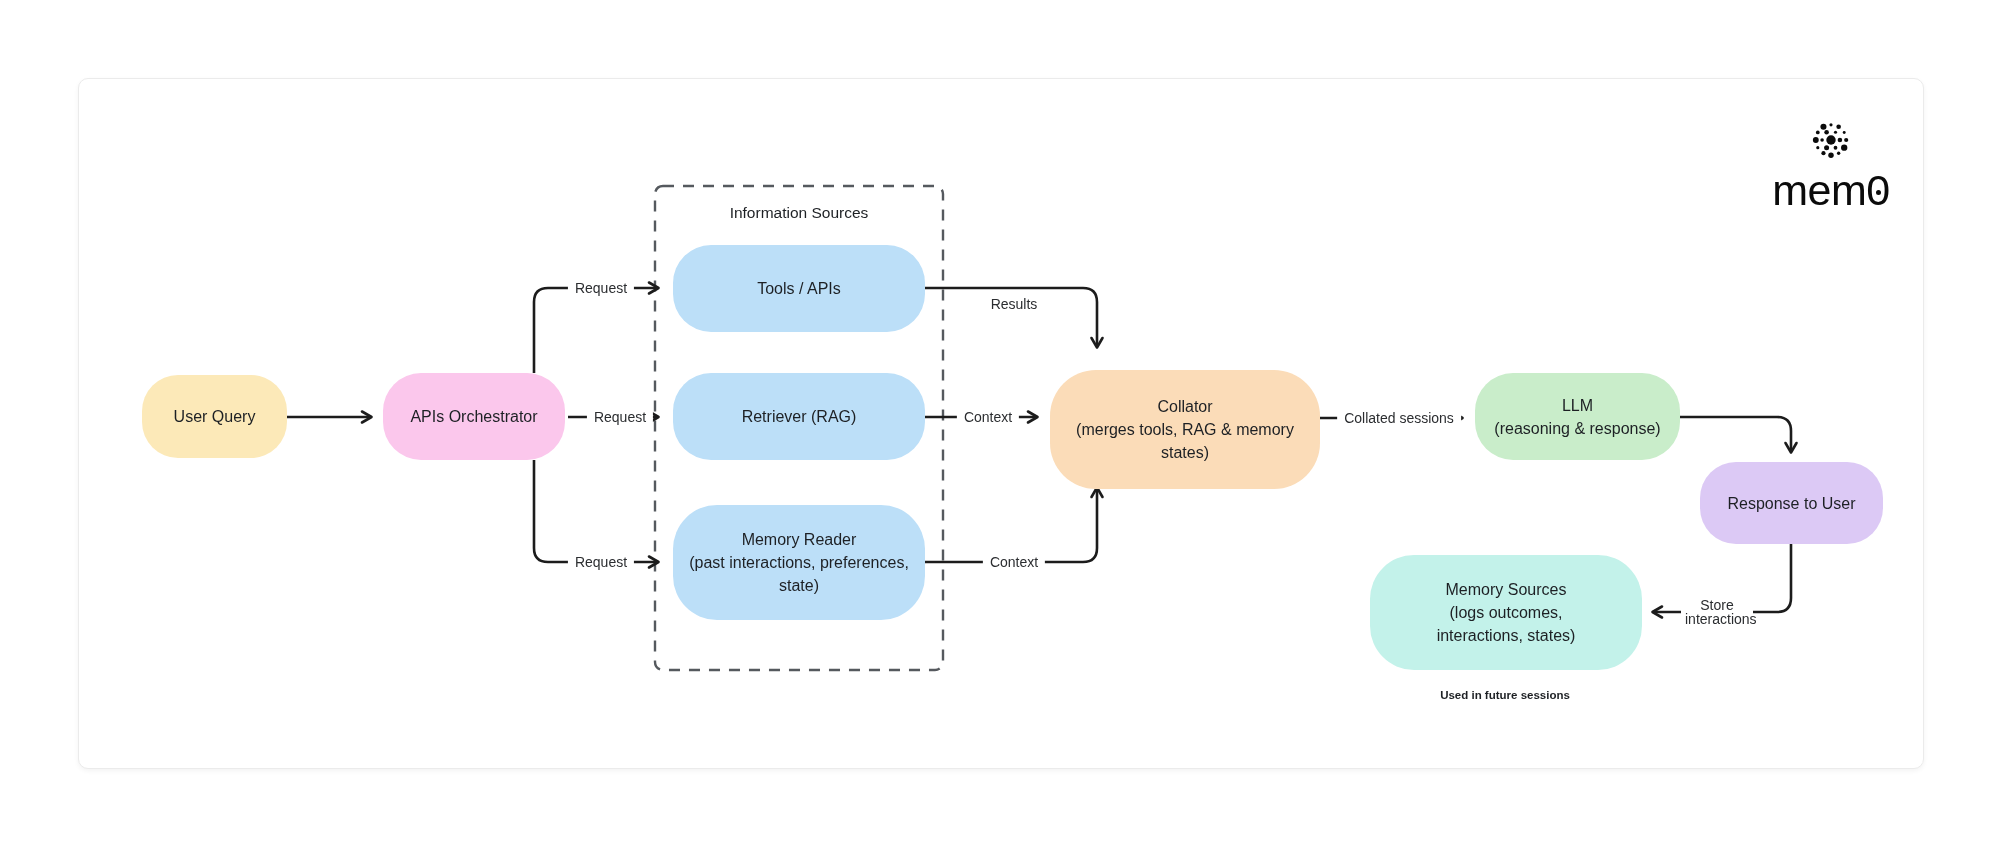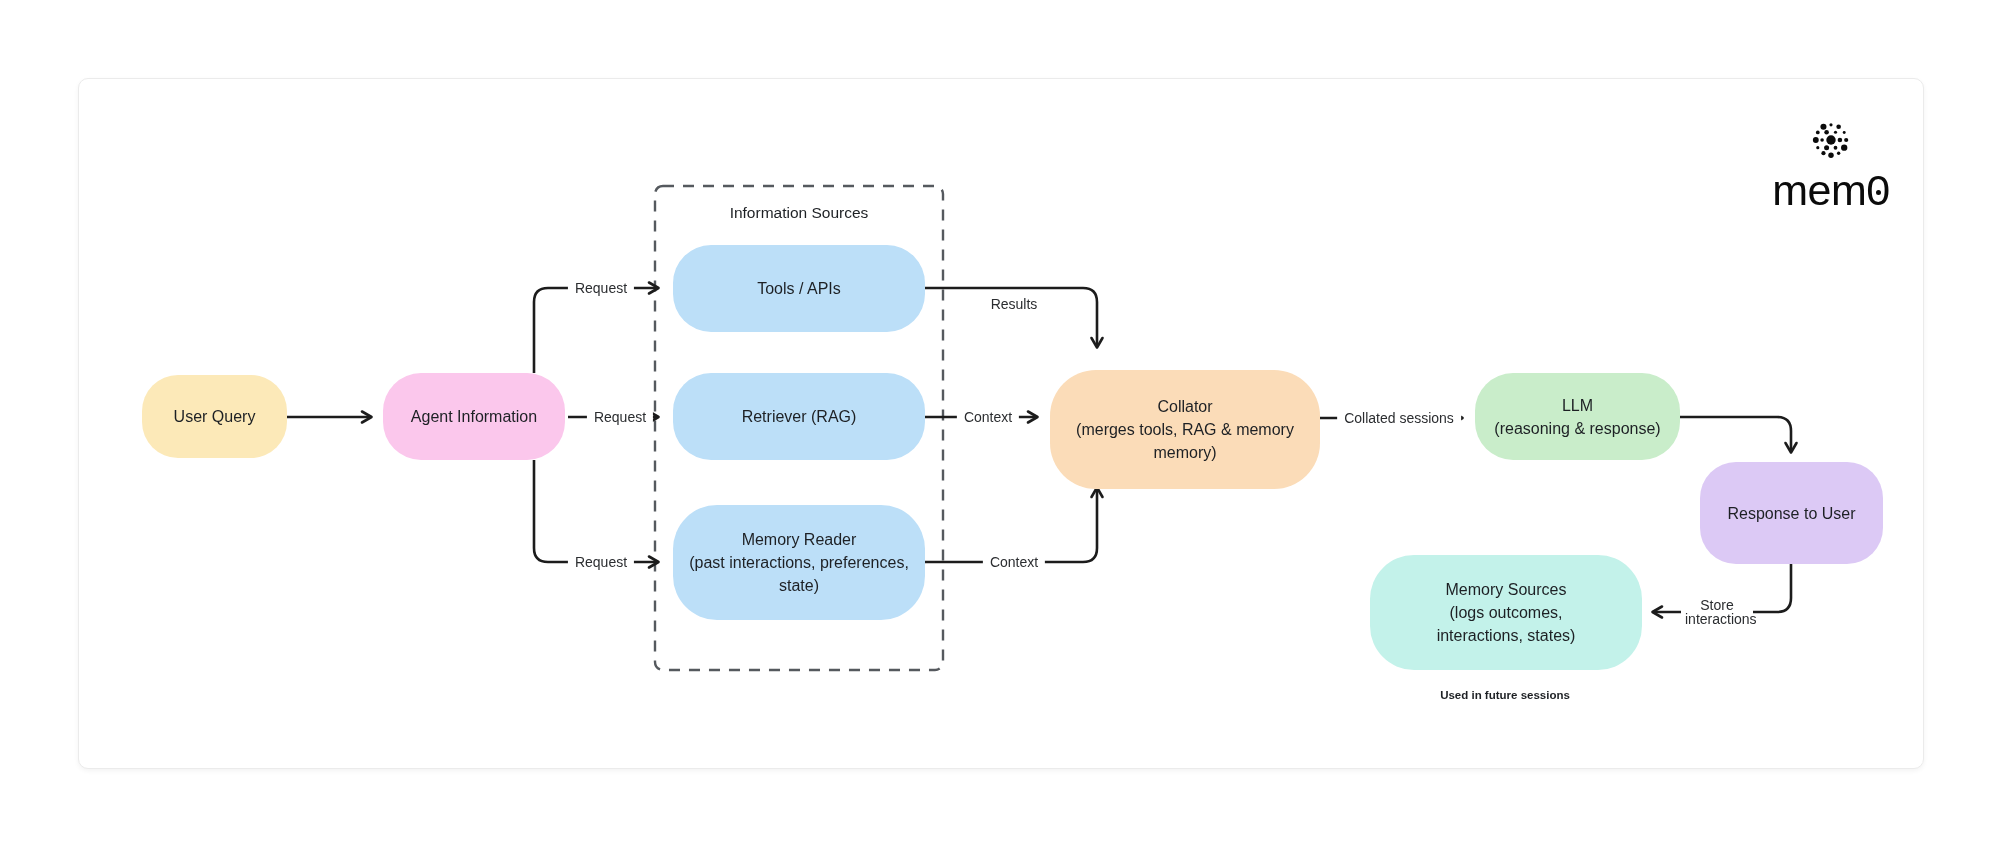--- a/index.html
+++ b/index.html
@@ -78,49 +78,49 @@
     <path class="wire" d="M1791,544 V598 Q1791,612 1777,612 H1653" marker-end="url(#arrow)"></path>
   </svg>
 
   <div class="group-title" style="left:799px;top:213px;">Information Sources</div>
 
   <div class="node" style="left:142px;top:375px;width:145px;height:83px;border-radius:36px;background:var(--c-node-yellow,#fce9b8);">
     <div>User Query</div>
   </div>
 
   <div class="node" style="left:383px;top:373px;width:182px;height:87px;border-radius:38px;background:var(--c-node-pink,#fbc7ec);">
-    <div>Agent Information</div>
+    <div>APIs Orchestrator</div>
   </div>
 
   <div class="node" style="left:673px;top:245px;width:252px;height:87px;border-radius:38px;background:var(--c-node-blue,#bcdff8);">
     <div>Tools / APIs</div>
   </div>
 
   <div class="node" style="left:673px;top:373px;width:252px;height:87px;border-radius:38px;background:var(--c-node-blue,#bcdff8);">
     <div>Retriever (RAG)</div>
   </div>
 
   <div class="node" style="left:673px;top:505px;width:252px;height:115px;border-radius:44px;background:var(--c-node-blue,#bcdff8);">
     <div>Memory Reader</div>
     <div>(past interactions, preferences,</div>
     <div>state)</div>
   </div>
 
   <div class="node" style="left:1050px;top:358px;width:270px;height:119px;border-radius:46px;background:var(--c-node-orange,#fbdcb8);margin-top:12px;">
     <div>Collator</div>
     <div>(merges tools, RAG &amp; memory</div>
-    <div>memory)</div>
+    <div>states)</div>
   </div>
 
   <div class="node" style="left:1475px;top:373px;width:205px;height:87px;border-radius:38px;background:var(--c-node-green,#c9edca);">
     <div>LLM</div>
     <div>(reasoning &amp; response)</div>
   </div>
 
-  <div class="node" style="left:1700px;top:462px;width:183px;height:102px;border-radius:36px;background:var(--c-node-purple,#dcc9f5);">
+  <div class="node" style="left:1700px;top:462px;width:183px;height:82px;border-radius:36px;background:var(--c-node-purple,#dcc9f5);">
     <div>Response to User</div>
   </div>
 
   <div class="node" style="left:1370px;top:555px;width:272px;height:115px;border-radius:44px;background:var(--c-node-teal,#c3f2ea);">
     <div>Memory Sources</div>
     <div>(logs outcomes,</div>
     <div>interactions, states)</div>
   </div>
 
   <div class="edge-label" style="left:601px;top:288px;">Request</div>

